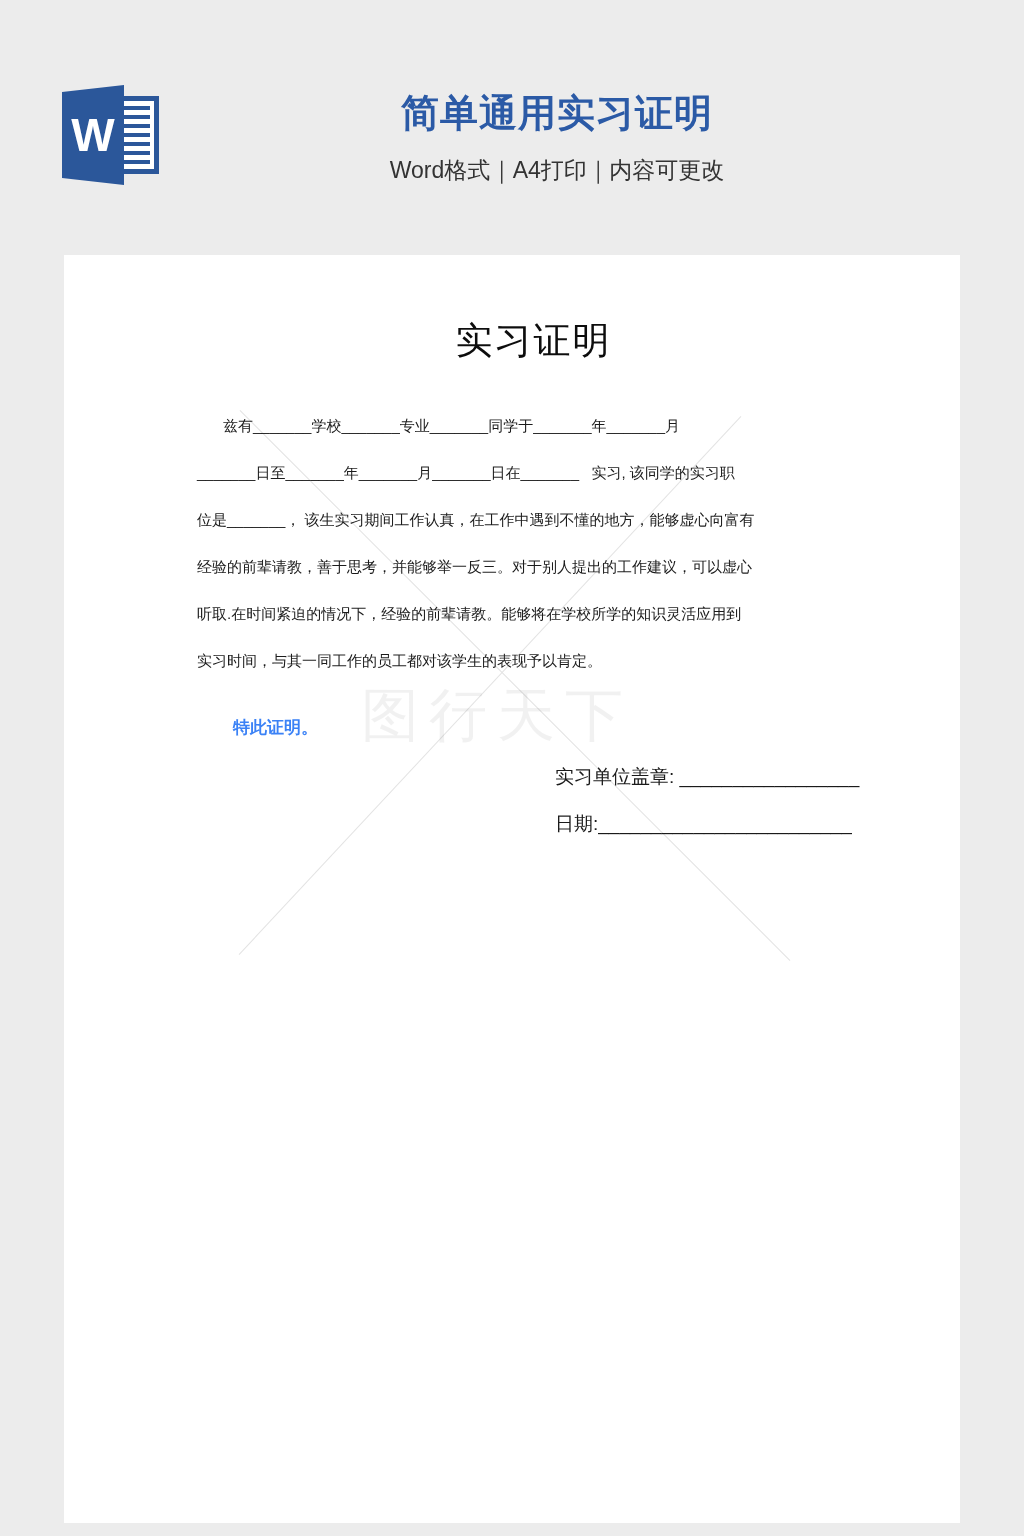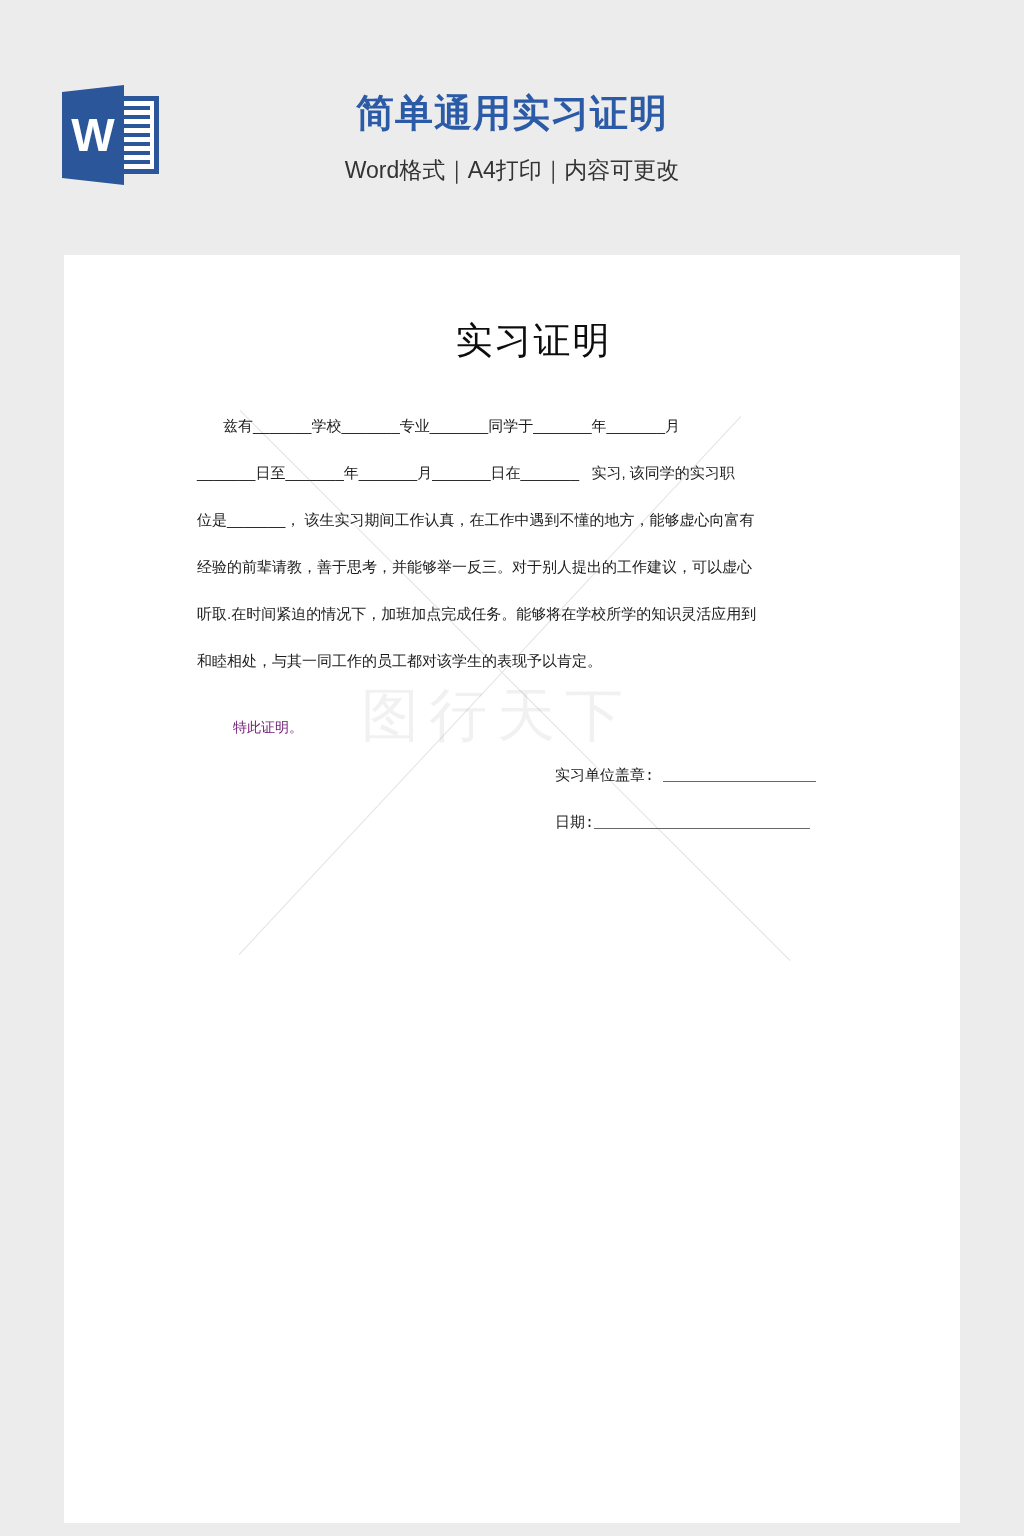--- a/index.html
+++ b/index.html
@@ -42,20 +42,21 @@
     display:flex; align-items:center; justify-content:center;
   }
   .word-icon .front-panel span {
     color:#ffffff; font-weight:bold; font-size:46px; line-height:1;
     font-family:"Liberation Sans", sans-serif;
   }
 
   .header-text {
     position:absolute; left:50%; top:88px;
     transform:translateX(-50%);
+    margin-left:45px;
     text-align:center; white-space:nowrap;
   }
   .header-title {
     font-size:38px; font-weight:bold; color:#2b5aa6;
     letter-spacing:1px;
   }
   .header-subtitle {
     margin-top:16px;
     font-size:23px; color:#333333;
   }
@@ -99,30 +100,30 @@
   .paragraph {
     margin-top:36px;
     font-size:15px; color:#1b1b1b;
     line-height:47px;
   }
   .para-line { white-space:pre; }
   .para-line:first-child { text-indent:26px; }
 
   .closing {
     margin-top:20px;
-    font-size:14px; color:#701a75;
+    font-size:17px; color:#3b82f6;
     line-height:47px;
     text-indent:36px;
+    font-weight:bold;
   }
 
   .signature {
     margin-top:2px; margin-left:358px;
-    font-size:15px; color:#1b1b1b;
+    font-size:19px; color:#1b1b1b;
     line-height:47px;
-    font-family:Liberation Mono, monospace;
   }
   .sig-row { white-space:pre; }
 </style>
 </head>
 <body>
 
 <div class="header">
   <div class="word-icon">
     <div class="doc-sheet">
       <div class="doc-lines"></div>
@@ -144,22 +145,22 @@
   <div class="wm-text">图行天下</div>
 
   <div class="content">
     <div class="doc-title">实习证明</div>
 
     <div class="paragraph">
       <div class="para-line">兹有_______学校_______专业_______同学于_______年_______月</div>
       <div class="para-line">_______日至_______年_______月_______日在_______   实习, 该同学的实习职</div>
       <div class="para-line">位是_______， 该生实习期间工作认真，在工作中遇到不懂的地方，能够虚心向富有</div>
       <div class="para-line">经验的前辈请教，善于思考，并能够举一反三。对于别人提出的工作建议，可以虚心</div>
-      <div class="para-line">听取.在时间紧迫的情况下，加班加点完成任务。能够将在学校所学的知识灵活应用到</div>
-      <div class="para-line">和睦相处，与其一同工作的员工都对该学生的表现予以肯定。</div>
+      <div class="para-line">听取.在时间紧迫的情况下，经验的前辈请教。能够将在学校所学的知识灵活应用到</div>
+      <div class="para-line">实习时间，与其一同工作的员工都对该学生的表现予以肯定。</div>
     </div>
 
     <div class="closing">特此证明。</div>
 
     <div class="signature">
       <div class="sig-row"><span>实习单位盖章: </span><span>_________________</span></div>
       <div class="sig-row"><span>日期:</span><span>________________________</span></div>
     </div>
   </div>
 </div>

